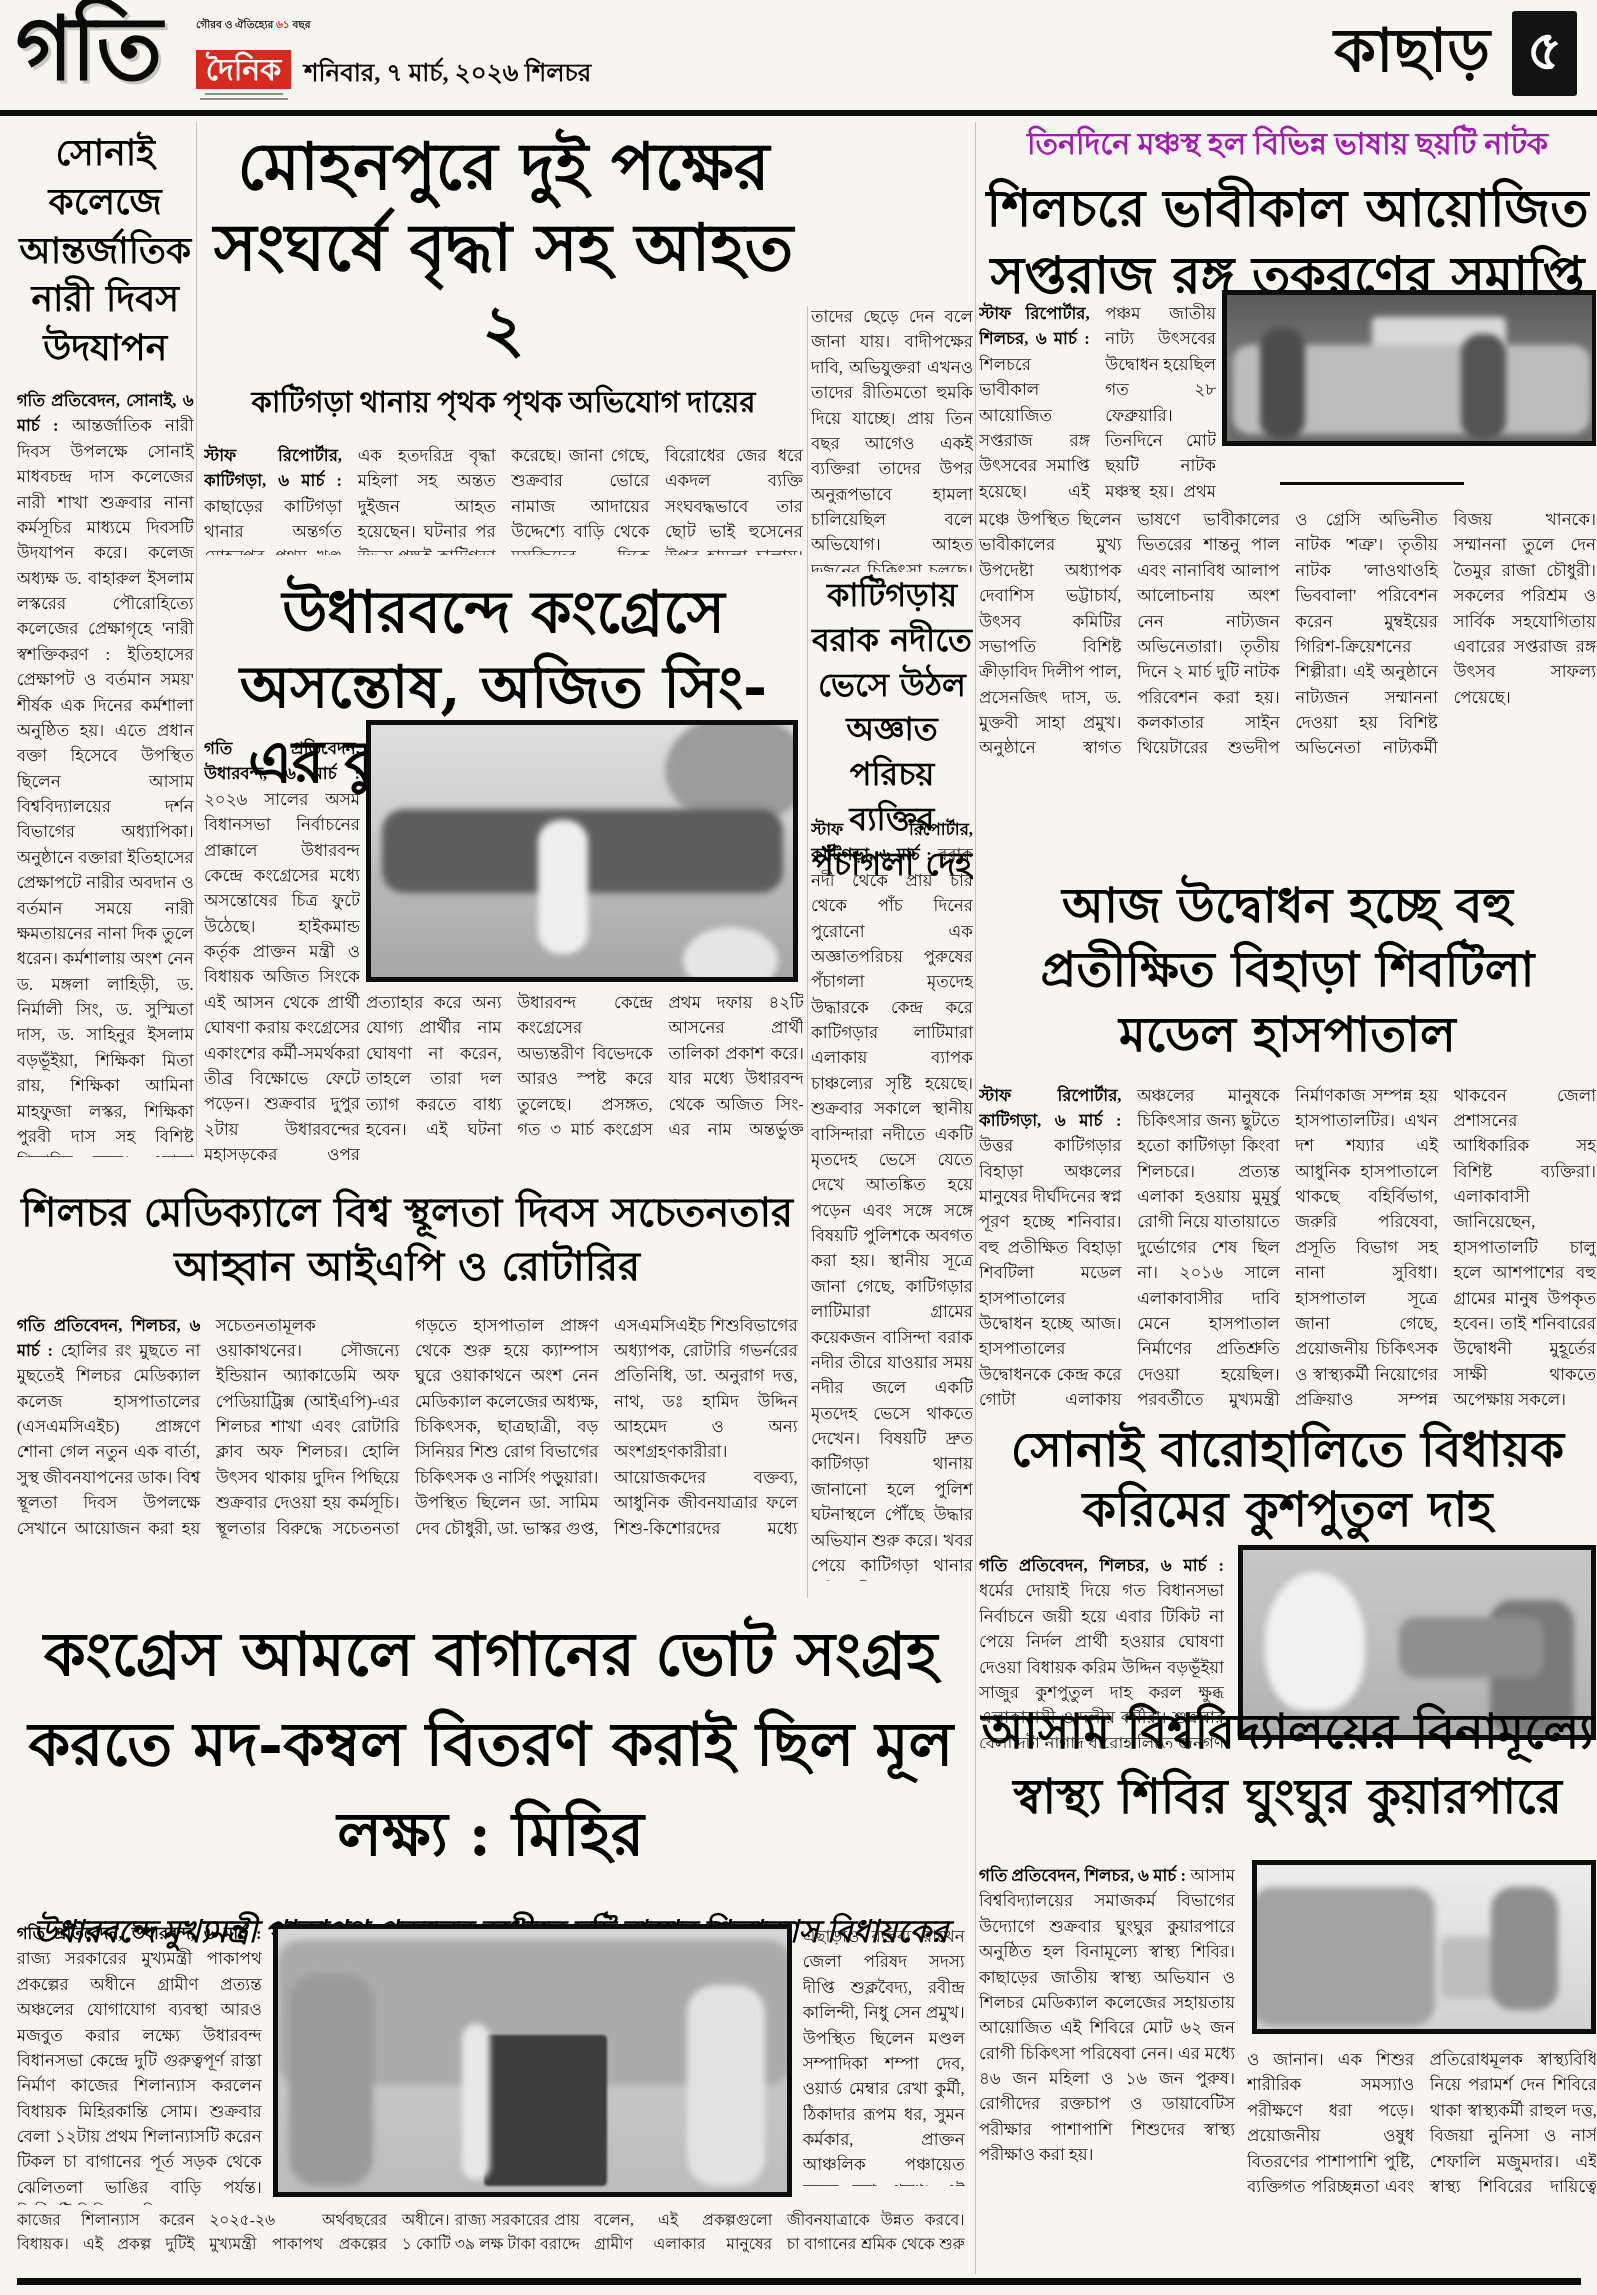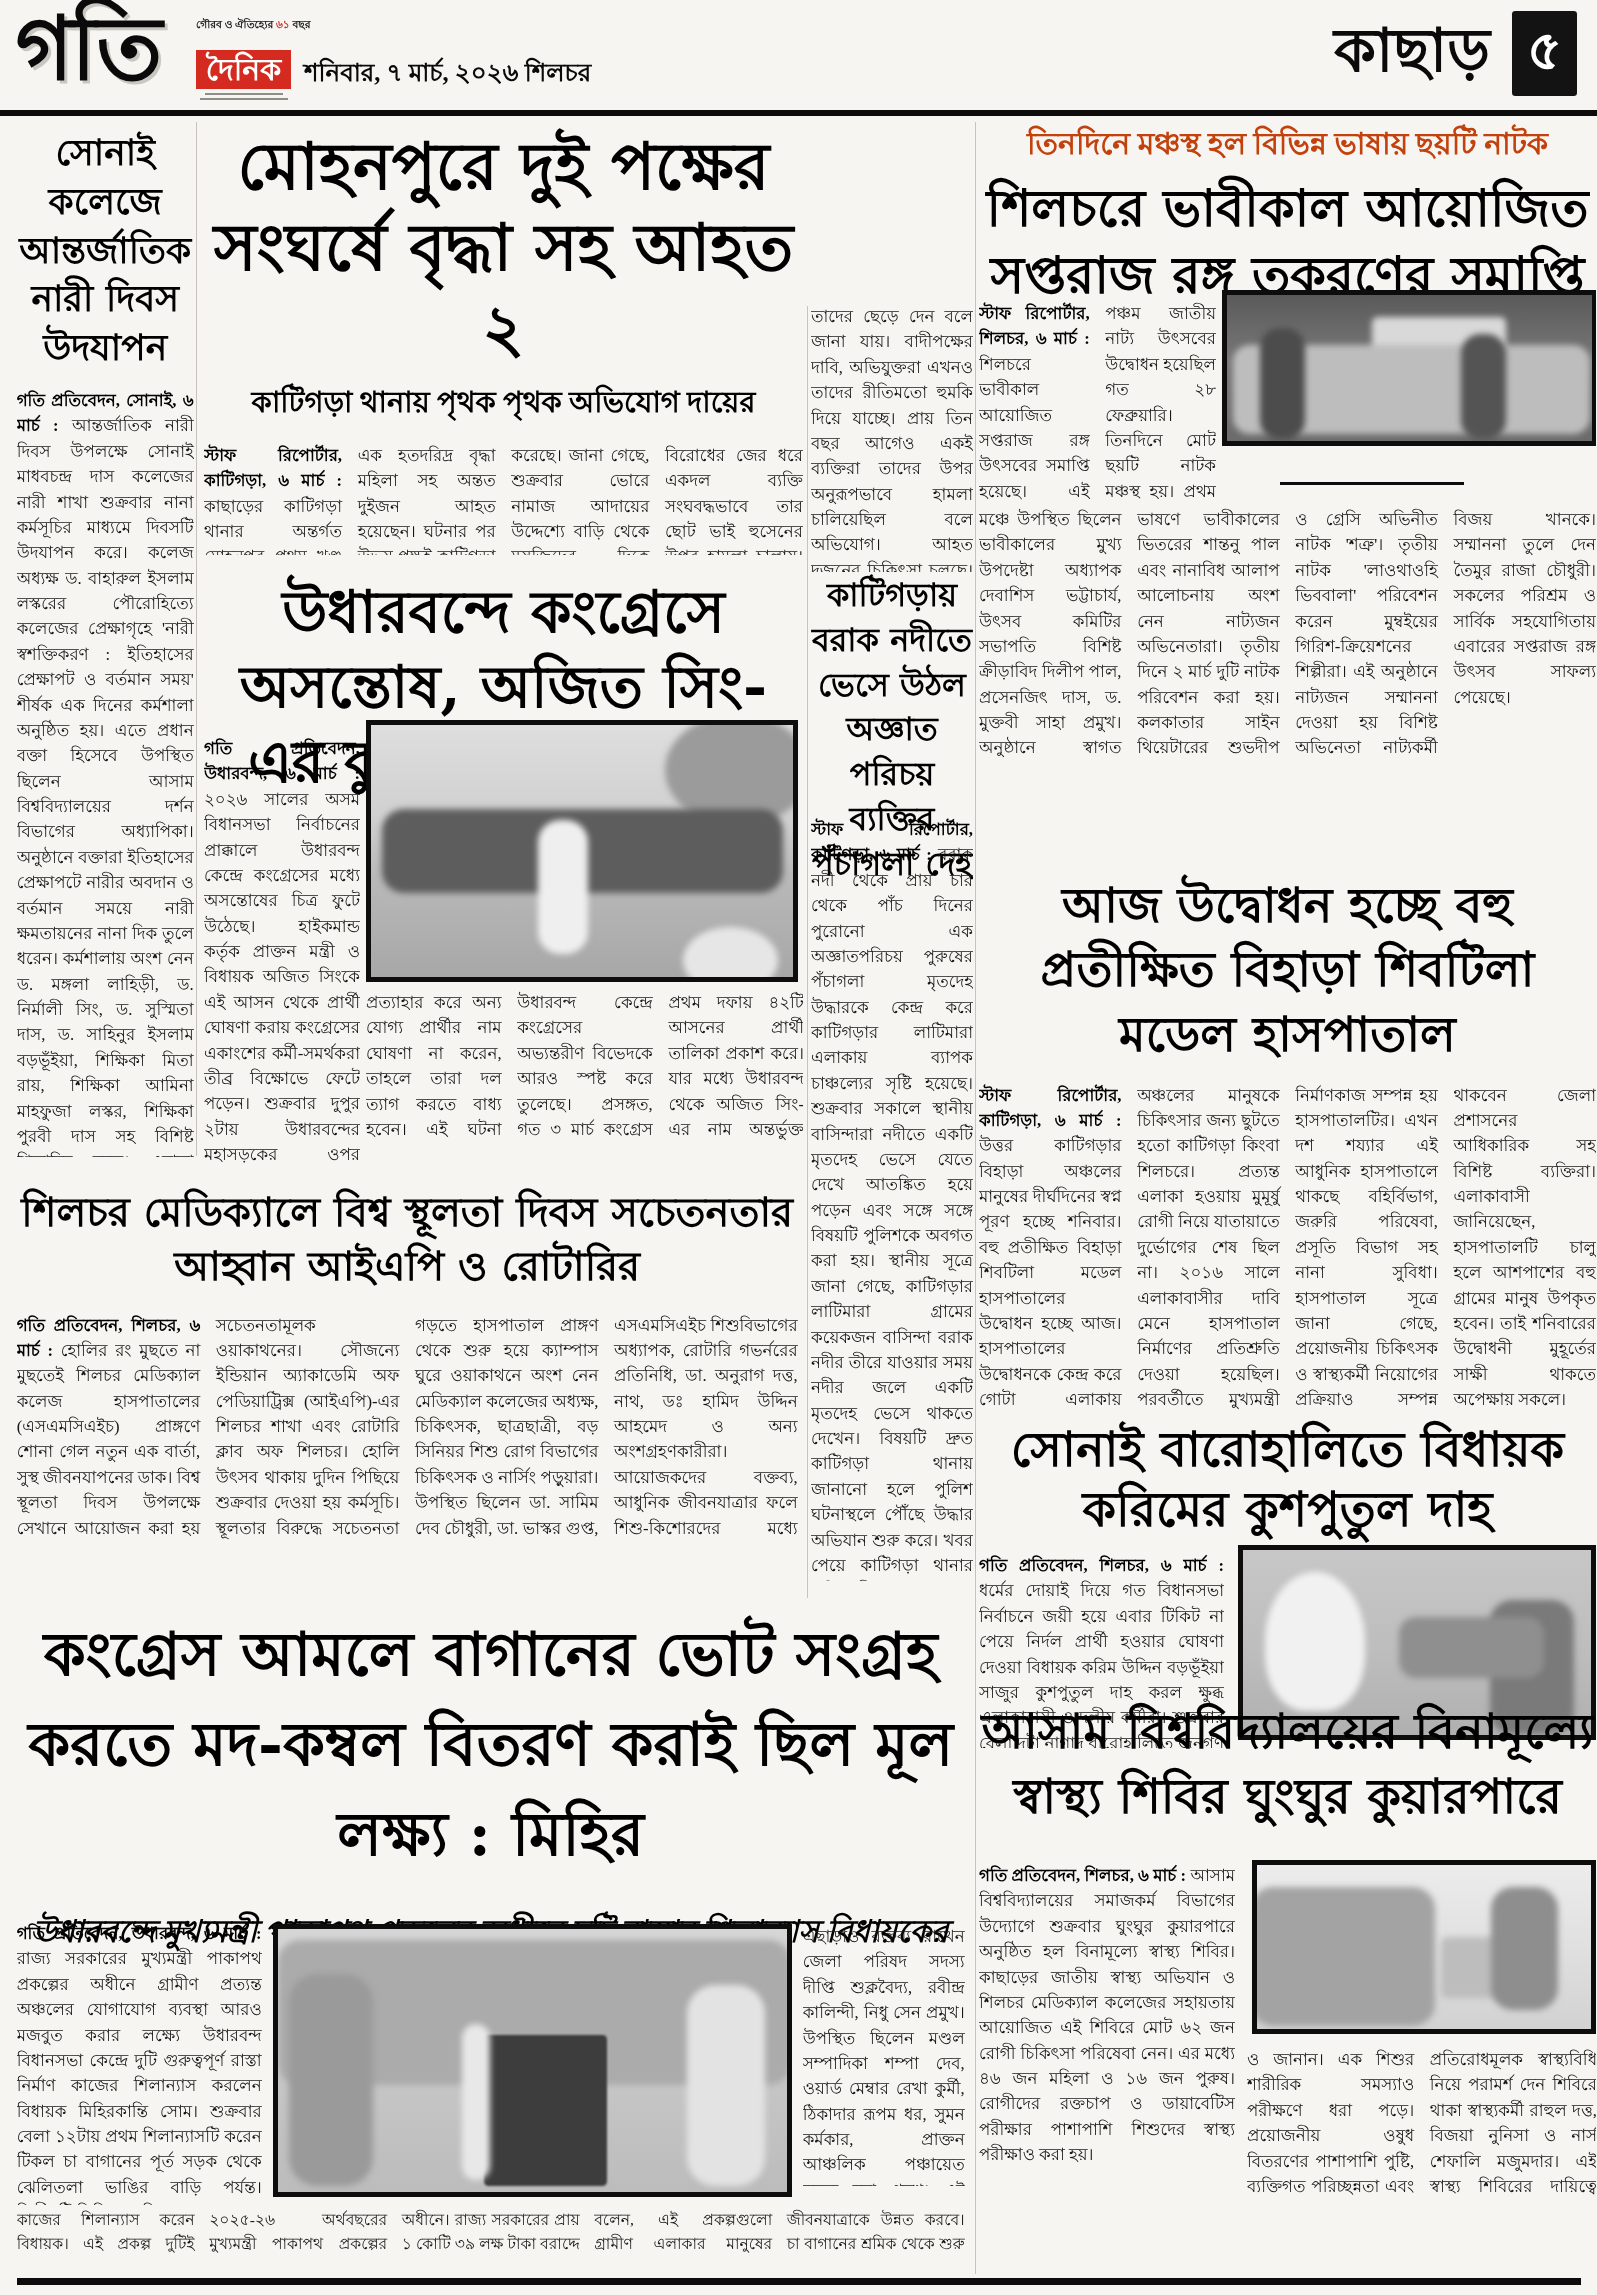--- a/index.html
+++ b/index.html
@@ -1,21 +1,21 @@
 <!DOCTYPE html>
 <html style="--accent: #d42a1f;font-size:9px"><head>
 <meta charset="utf-8">
 <style>
   :root{ --accent:#d42a1f; }
   *{box-sizing:border-box; margin:0; padding:0;}
   html,body{background:#d9d7d2; font-family:"Liberation Serif", serif;}
   .page{position:relative; width:1597px; height:2295px; background:#f6f5f1; margin:0 auto; overflow:hidden; color:#111;}
   .abs{position:absolute;}
   .hl{font-weight:800; text-align:center; color:#000; font-family:"DejaVu Serif", serif;}
-  .kicker{font-weight:800; text-align:center; color:#c2410c;}
+  .kicker{font-weight:800; text-align:center; color:#a21caf;}
   .subhead{font-weight:800; text-align:center; color:#000;}
   .body-txt{font-size:16.7px; line-height:1.52; text-align:justify; color:#161616; overflow:hidden;}
   .byline{font-weight:800; color:#000;}
   .cols2{column-count:2; column-gap:15.6px;}
   .cols3{column-count:3; column-gap:15.6px;}
   .cols4{column-count:4; column-gap:15.6px;}
   .cols5{column-count:5; column-gap:14.5px;}
   .photo{position:absolute; border:5px solid #0d0d0d; overflow:hidden; background:linear-gradient(180deg,#cdcdcd,#a8a8a8);}
   .blob{position:absolute; filter:blur(3.3px);}
   .vline{position:absolute; width:1.1px; background:#c6c3bb;}

